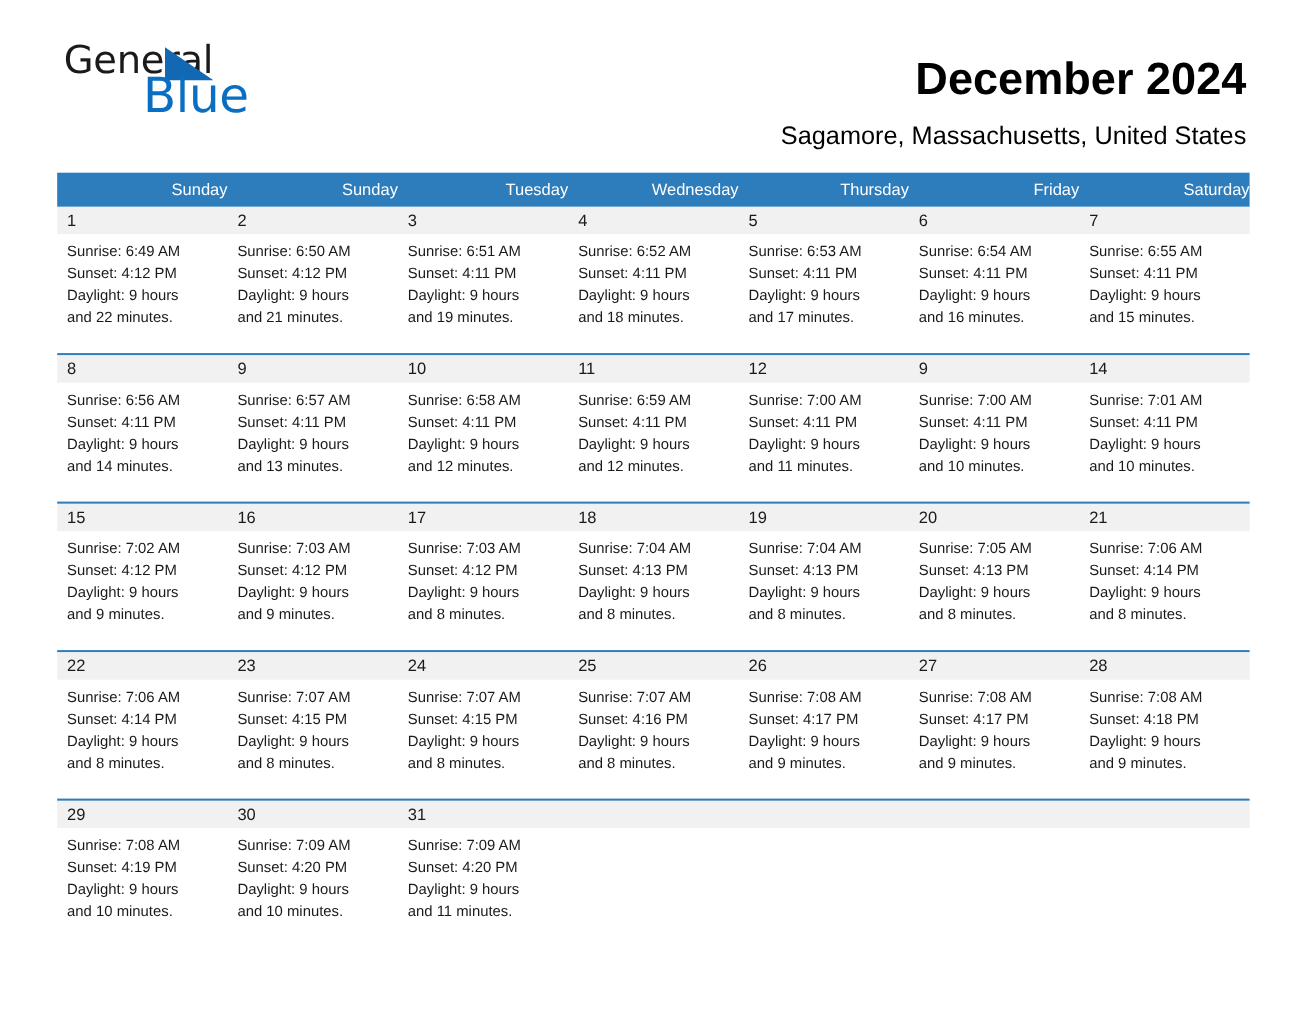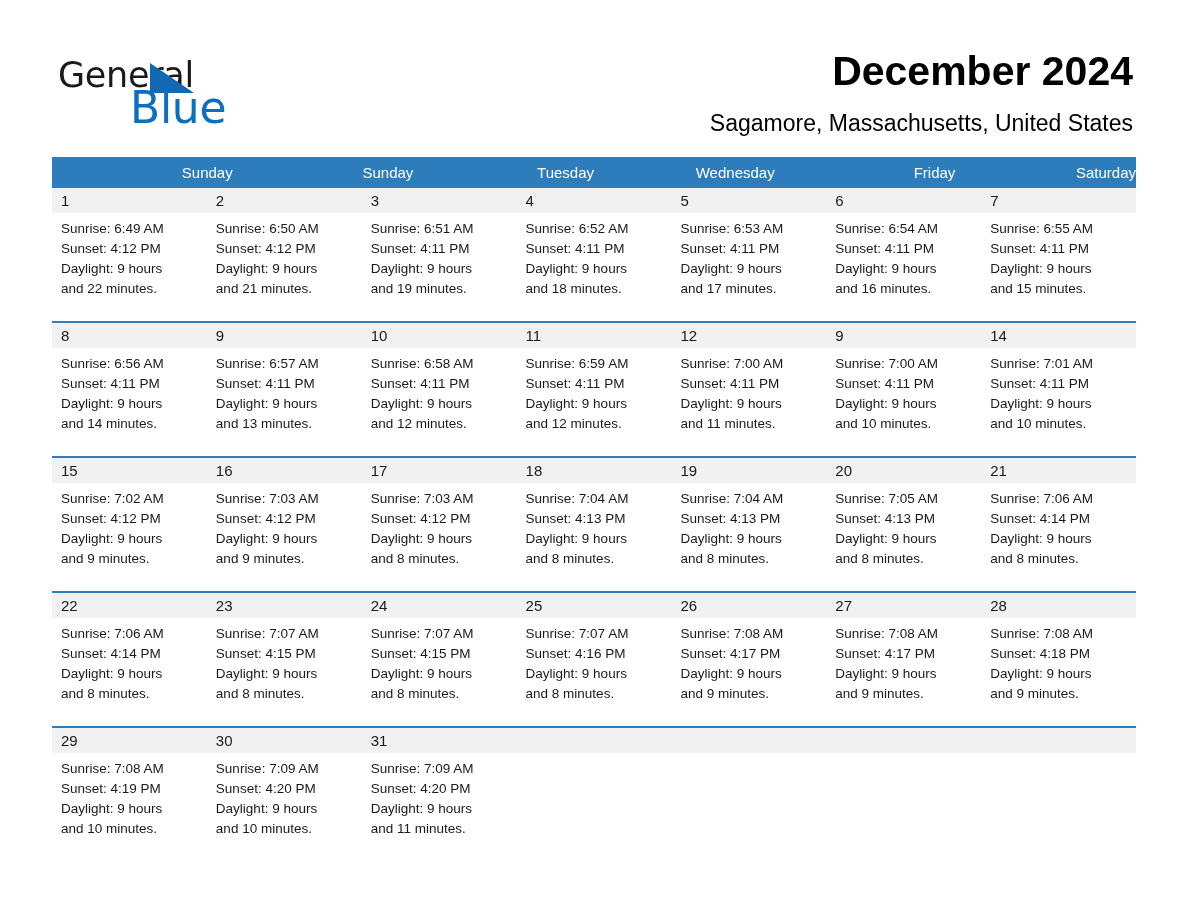--- a/index.html
+++ b/index.html
@@ -27,21 +27,21 @@
     position: absolute;
     left: 0;
     top: 0;
     width: 1188px;
     height: 150px;
   }
 
   .logo {
     position: absolute;
     left: 58px;
-    top: 56px;
+    top: 36px;
     width: 260px;
     height: 72px;
     text-decoration: underline;
   }
   .logo-general {
     position: absolute;
     left: 0;
     top: 0;
     font-size: 35px;
     letter-spacing: -0.3px;
@@ -174,20 +174,21 @@
     </div>
 
   </div>
 
   <div class="calendar">
     <div class="weekday-row" id="weekday-row">
         <div class="weekday-cell">Sunday</div>
         <div class="weekday-cell">Sunday</div>
         <div class="weekday-cell">Tuesday</div>
         <div class="weekday-cell">Wednesday</div>
+        <div class="weekday-cell">Thursday</div>
         <div class="weekday-cell">Friday</div>
         <div class="weekday-cell">Saturday</div>
       </div>
     <div id="weeks-container">
         <div class="week">
           <div class="date-band">
             <div class="date-cell">1</div>
             <div class="date-cell">2</div>
             <div class="date-cell">3</div>
             <div class="date-cell">4</div>

